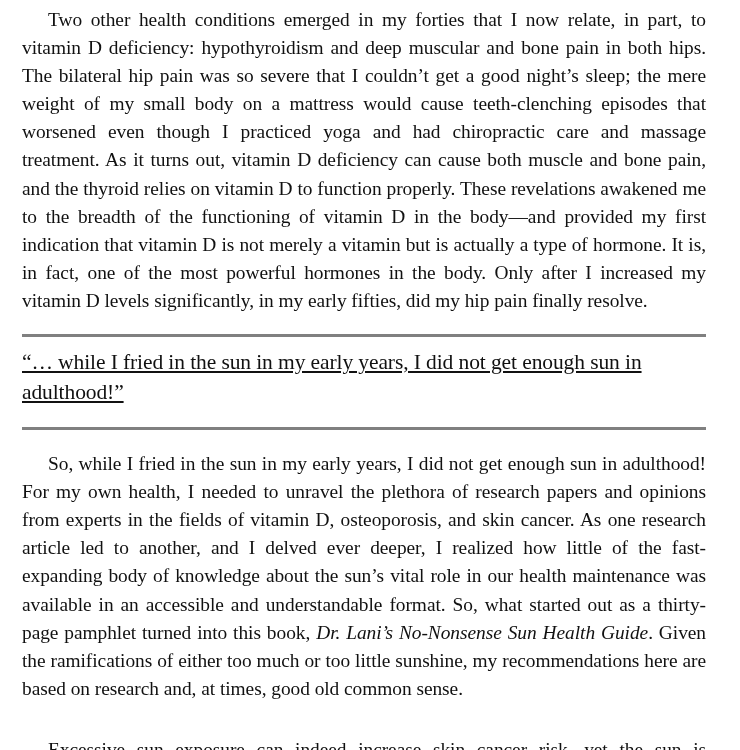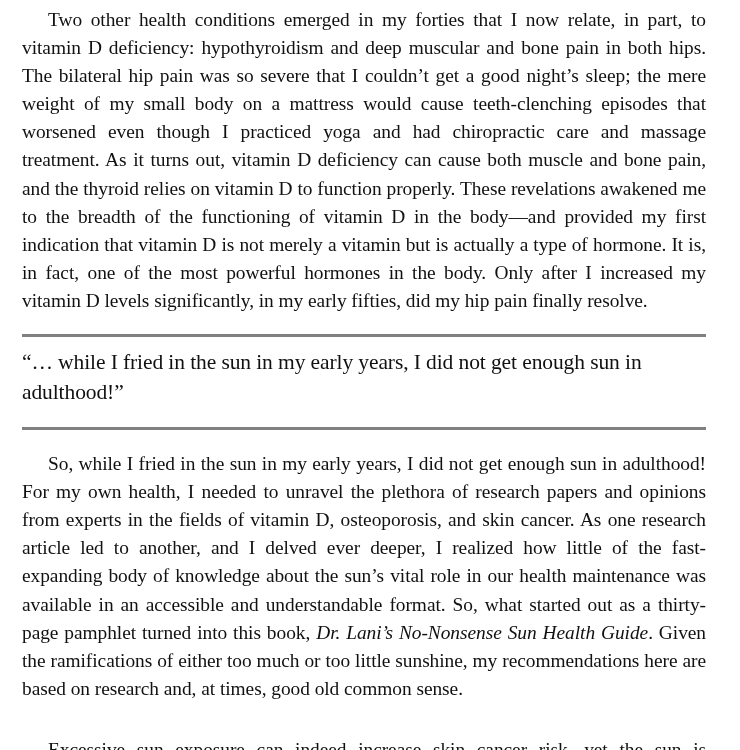--- a/index.html
+++ b/index.html
@@ -62,20 +62,21 @@
     margin-top: 20px;
   }
   p.pullquote {
     margin: 0;
     padding-top: 10px;
     font-size: 21.5px;
     line-height: 30px;
     text-align: left;
     letter-spacing: -0.1px;
     color: #111111;
+    text-decoration: underline;
   }
   .after-quote {
     padding-top: 20px;
   }
   em.book-title {
   }
   .clipped-line {
     position: absolute;
     left: 22px;
     top: 736px;

